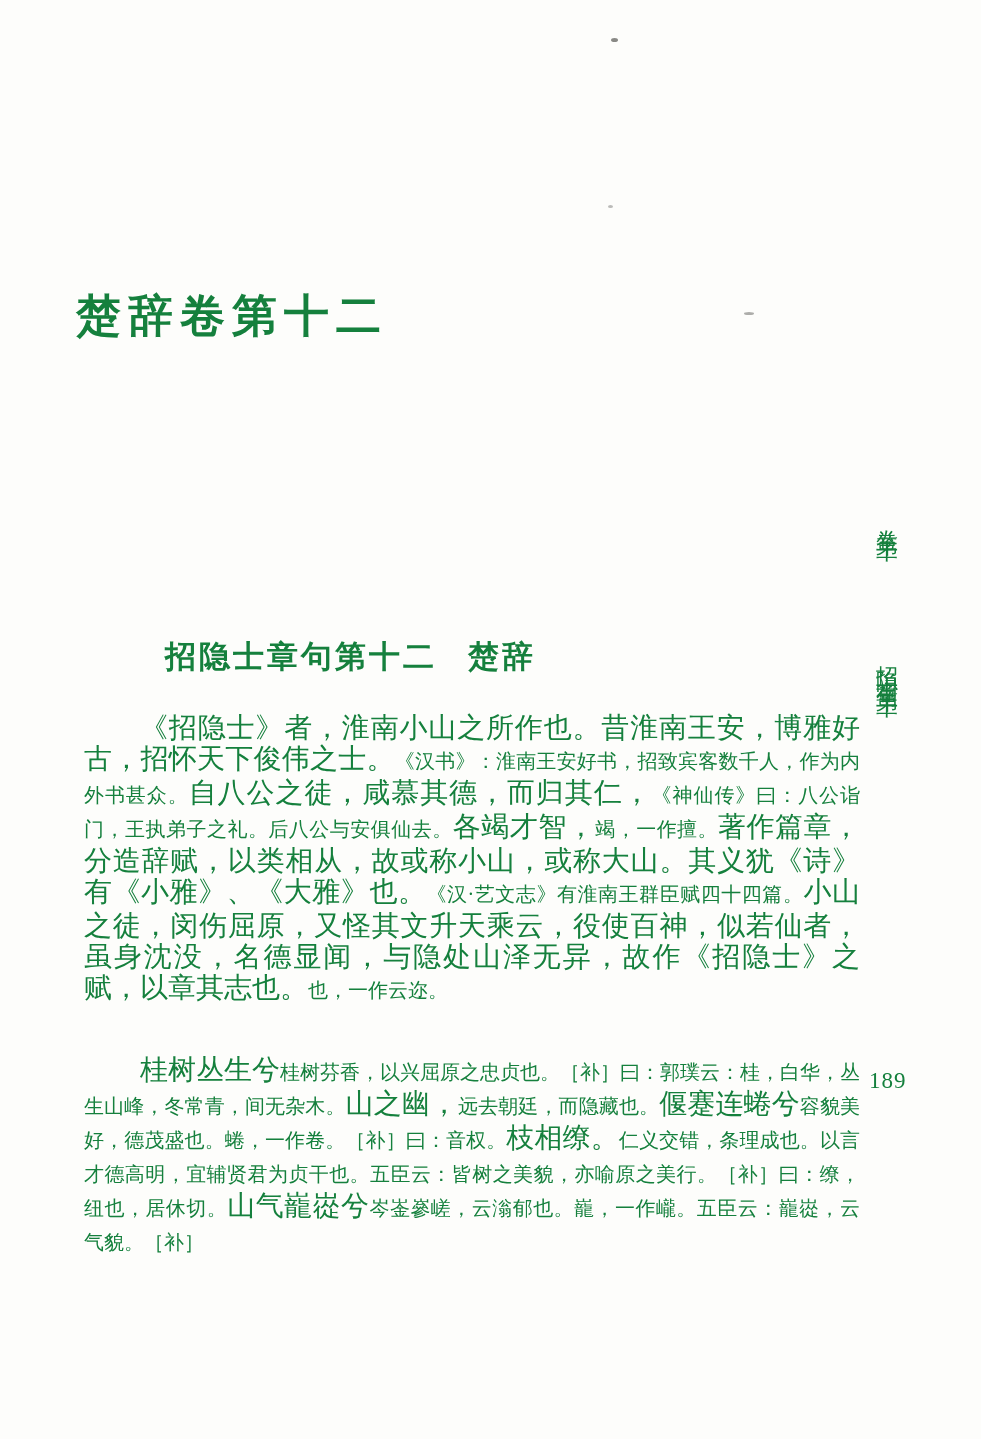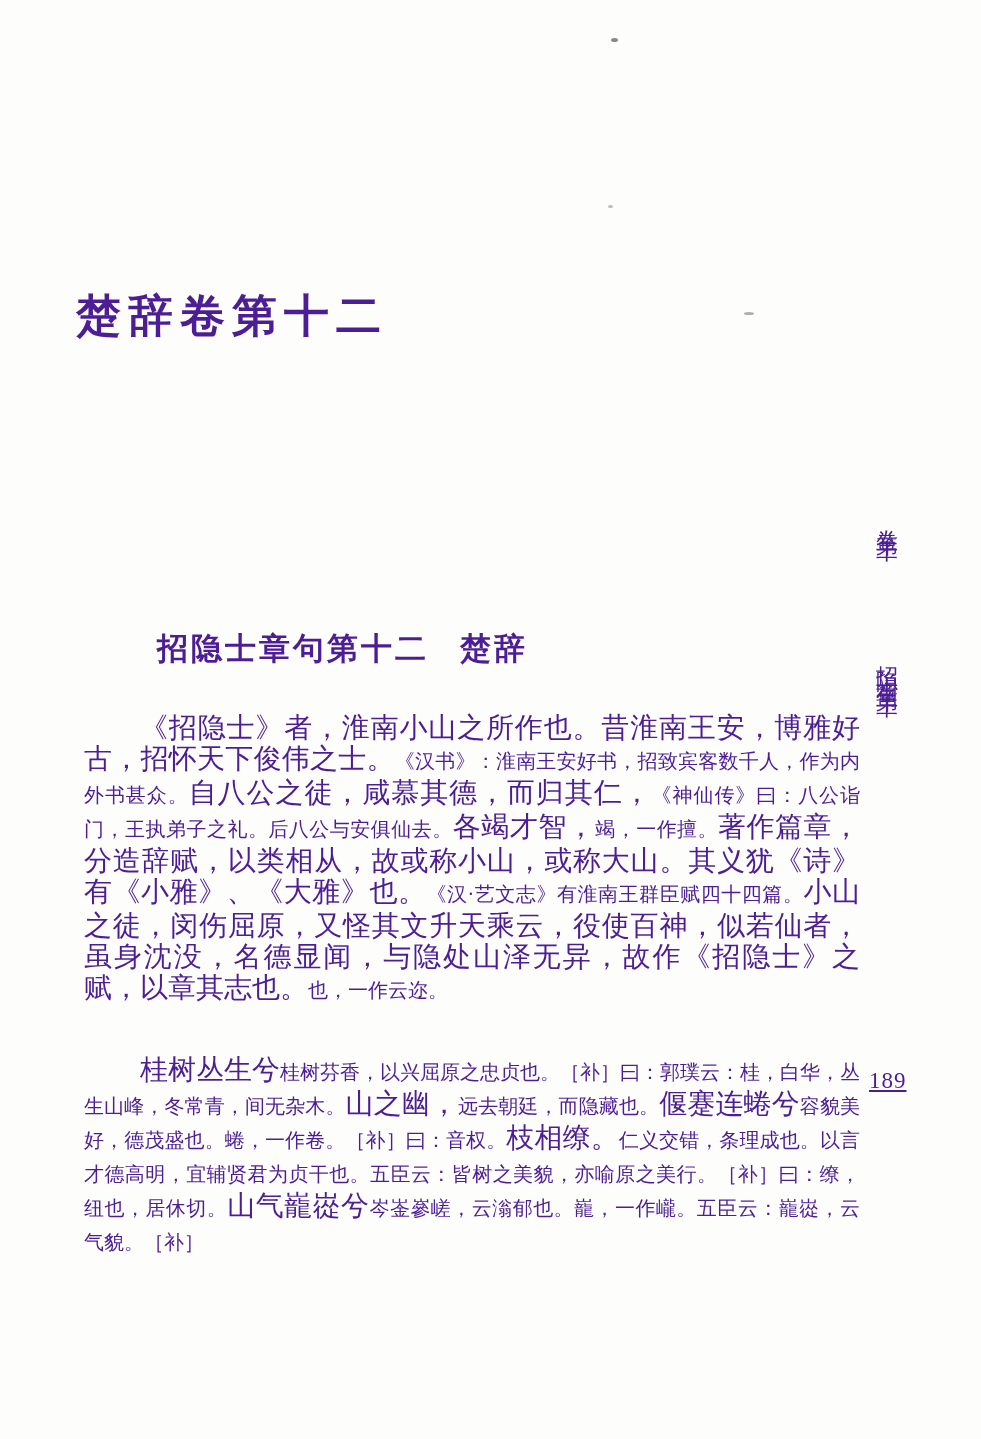--- a/index.html
+++ b/index.html
@@ -5,38 +5,38 @@
   html, body { margin: 0; padding: 0; }
   body {
     width: 981px; height: 1439px;
     background: #e9e9e7;
     font-family: "Liberation Serif", "DejaVu Serif", serif;
   }
   .page {
     position: relative;
     width: 981px; height: 1439px;
     background: #fdfdfb;
-    color: #4c1d95;
+    color: #15803d;
     overflow: hidden;
   }
   .volume-title {
     position: absolute; left: 76px; top: 286px;
     margin: 0;
     font-size: 45px; font-weight: bold;
     letter-spacing: 7px; white-space: nowrap;
   }
   .editor-line {
     position: absolute; left: 140px; top: 370px;
     font-size: 26px; letter-spacing: 13px; white-space: nowrap;
   }
   .editor-line .rank { font-size: 17px; }
   .editor-gap { display: inline-block; width: 42px; }
   .section-heading {
     position: absolute; left: 157px; top: 628px;
-    margin: 0;
+    margin: 8px;
     font-size: 31px; font-weight: bold;
     letter-spacing: 3px; white-space: nowrap;
   }
   .heading-gap { display: inline-block; width: 31px; }
   .body-text {
     position: absolute; left: 76px; top: 704px; width: 792px;
     text-align: justify;
   }
   p.para {
     margin: 8px;
@@ -50,21 +50,21 @@
   .vertical-title {
     position: absolute; left: 872px;
     writing-mode: vertical-rl;
     font-size: 22px; letter-spacing: 5px;
     white-space: nowrap;
   }
   #vt-group1 { top: 512px; }
   #vt-group2 { top: 648px; }
   .page-number {
     position: absolute; left: 869px; top: 1068px;
-    font-size: 23px; letter-spacing: 1px; text-decoration: underline;
+    font-size: 23px; letter-spacing: 1px;
   }
   .speck {
     position: absolute; background: #6b6b68; border-radius: 50%;
   }
   #speck-1 { left: 611px; top: 38px;  width: 7px; height: 4px; opacity: .8; }
   #speck-2 { left: 608px; top: 205px; width: 5px; height: 3px; opacity: .45; }
   #speck-3 { left: 744px; top: 312px; width: 10px; height: 3px; opacity: .55; }
 </style>
 </head>
 <body>

